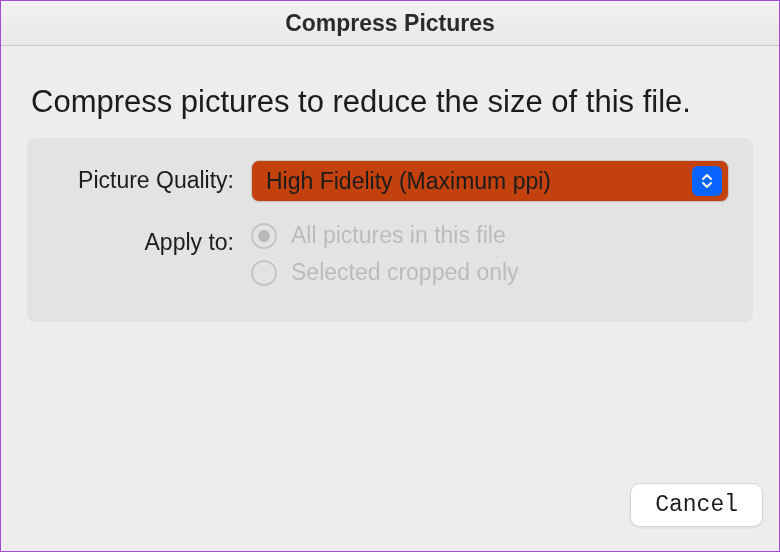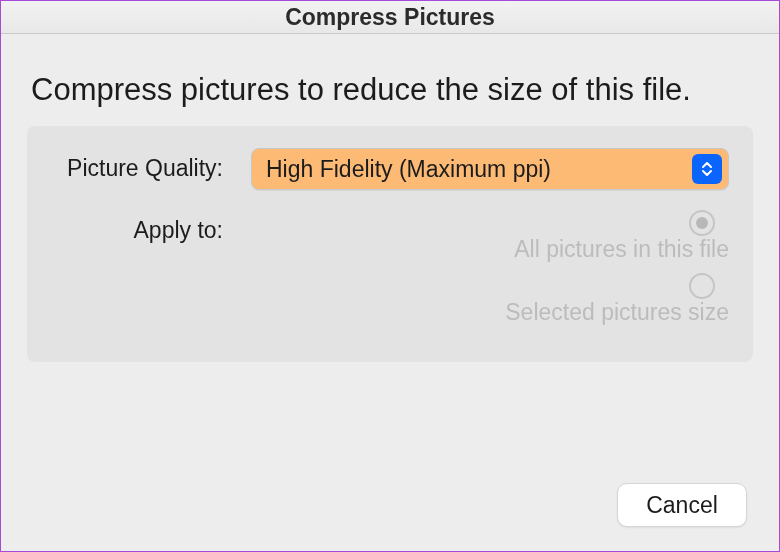--- a/index.html
+++ b/index.html
@@ -7,21 +7,21 @@
   body {
     width: 780px;
     height: 552px;
     font-family: -apple-system, "Helvetica Neue", Helvetica, Arial, sans-serif;
     background: #ededed;
     border: 1px solid #a64ad8;
     position: relative;
   }
 
   .titlebar {
-    height: 33px;
+    height: 45px;
     display: flex;
     align-items: center;
     justify-content: center;
     font-size: 23px;
     font-weight: 600;
     color: #2b2b2b;
     background: linear-gradient(#f2f2f2, #e8e8e8);
     border-bottom: 1px solid #c9c9c9;
   }
 
@@ -52,31 +52,31 @@
     align-items: flex-start;
     margin-bottom: 20px;
   }
   .row:last-child { margin-bottom: 0; }
 
   .row-label {
     flex: 0 0 200px;
     text-align: right;
     font-size: 23px;
     color: #1c1c1c;
-    padding-right: 28px;
+    padding-right: 17px;
     line-height: 40px;
   }
   .row-body {
     flex: 1;
   }
 
   .dropdown {
     width: 100%;
     height: 42px;
-    background: #fdba74;
+    background: #c2410c;
     border: 1px solid #c7c7c7;
     border-radius: 8px;
     display: flex;
     align-items: center;
     padding: 0 6px 0 14px;
     font-size: 23px;
     color: #1c1c1c;
     box-shadow: 0 1px 1px rgba(0,0,0,0.05);
   }
   .dropdown .dd-text { flex: 1; }
@@ -108,23 +108,22 @@
     flex-shrink: 0;
   }
   .checkbox svg { display: block; }
   .checkbox-label {
     font-size: 23px;
     color: #1c1c1c;
   }
 
   .radio-option {
     display: flex;
-    align-items: flex-end;
+    align-items: center;
     margin-bottom: 10px;
-    flex-direction: column;
   }
   .radio {
     width: 26px;
     height: 26px;
     border-radius: 50%;
     border: 2px solid #c5c5c5;
     background: #e3e3e3;
     margin-right: 14px;
     display: flex;
     align-items: center;
@@ -138,24 +137,25 @@
     border-radius: 50%;
     background: #b8b8b8;
   }
   .radio-label {
     font-size: 23px;
     color: #bcbcbc;
   }
 
   .button-bar {
     position: absolute;
-    right: 32px;
+    right: 16px;
     bottom: 24px;
     display: flex;
     gap: 0;
+    font-family: Liberation Mono, monospace;
   }
   .btn {
     height: 44px;
     min-width: 130px;
     border-radius: 10px;
     font-size: 23px;
     display: flex;
     align-items: center;
     justify-content: center;
     padding: 0 24px;
@@ -204,21 +204,21 @@
 
     <div class="row">
       <div class="row-label">Apply to:</div>
       <div class="row-body">
         <div class="radio-option">
           <span class="radio selected"></span>
           <span class="radio-label">All pictures in this file</span>
         </div>
         <div class="radio-option">
           <span class="radio"></span>
-          <span class="radio-label">Selected pictures size</span>
+          <span class="radio-label">Selected cropped only</span>
         </div>
       </div>
     </div>
 
   </div>
 </div>
 
 <div class="button-bar">
   <div class="btn btn-cancel">Cancel</div>
 </div>

